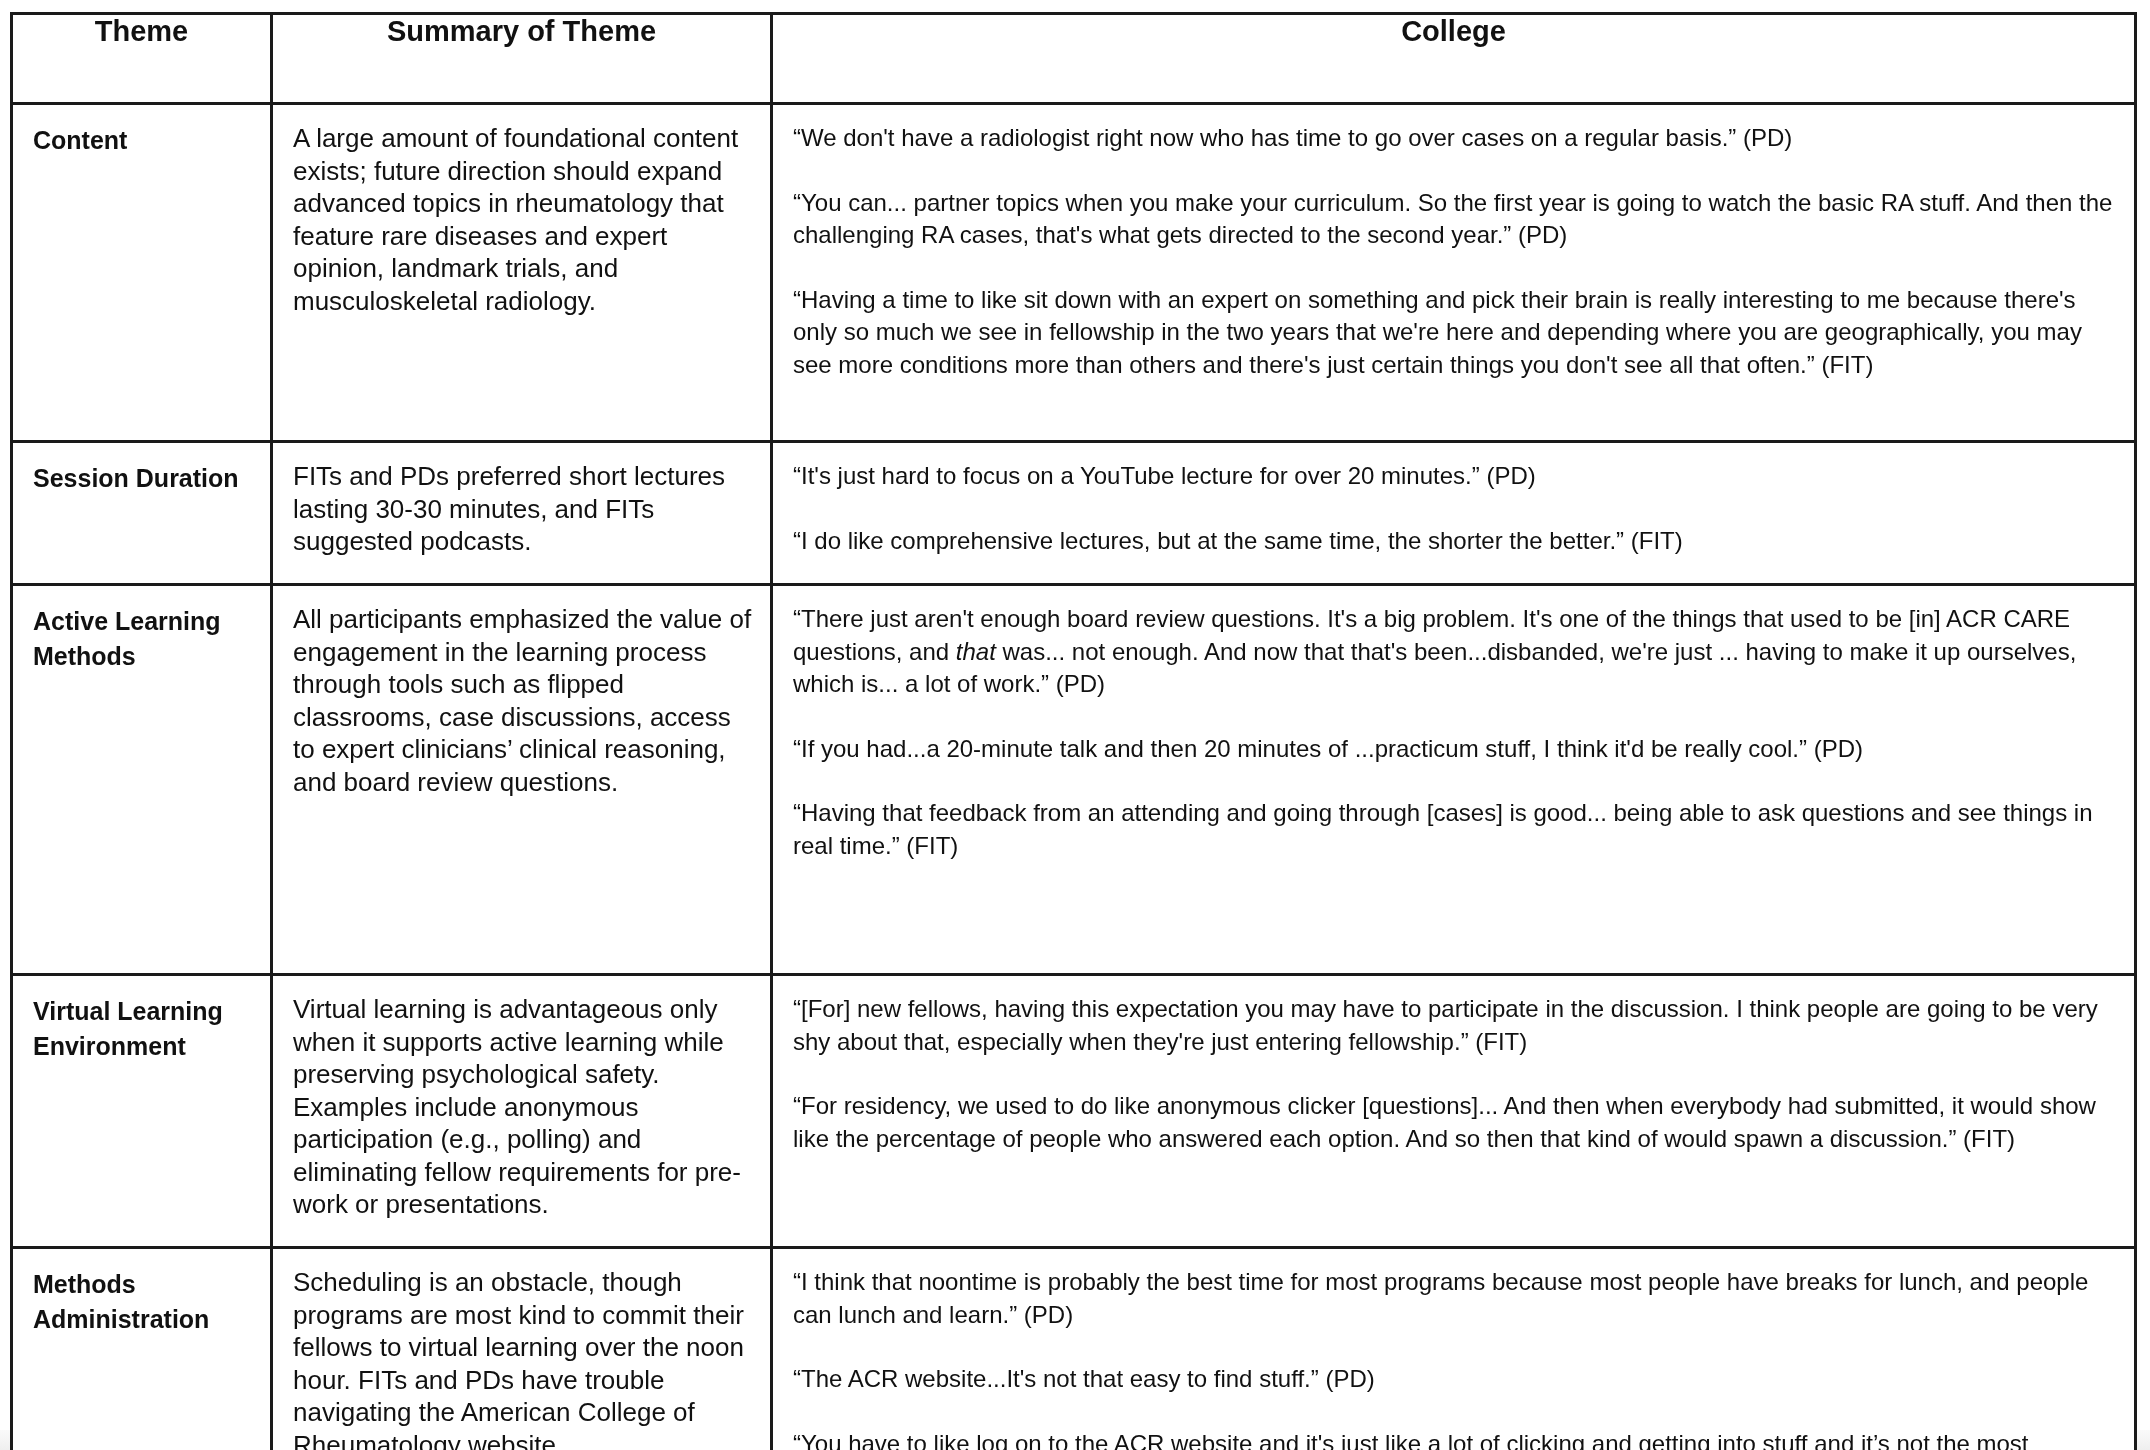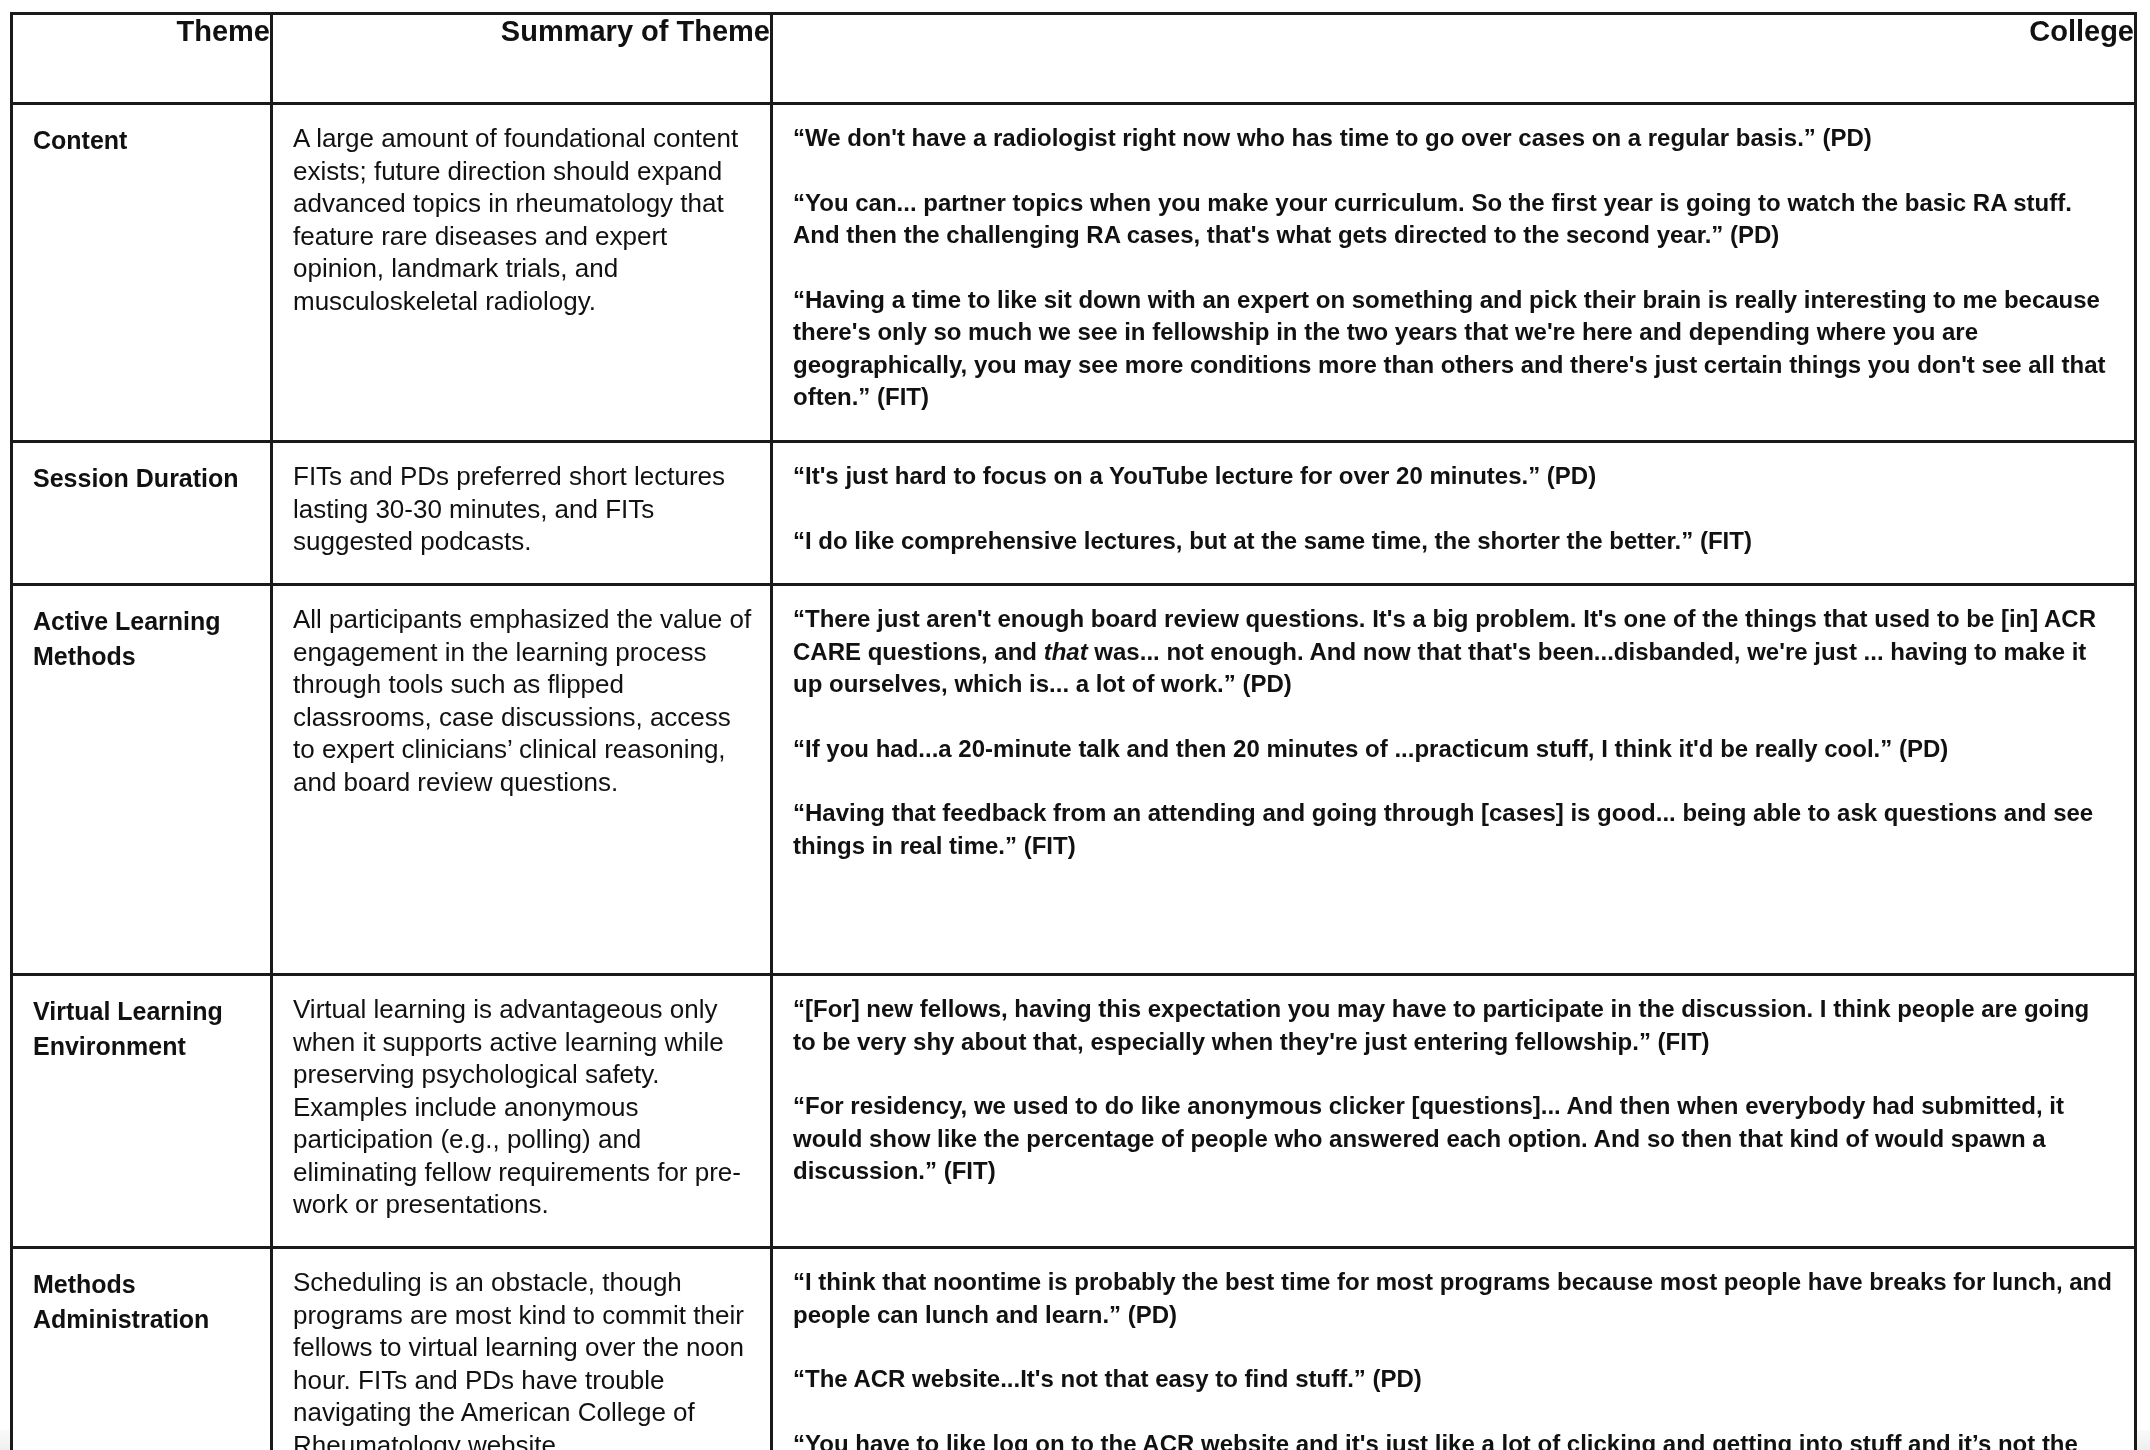--- a/index.html
+++ b/index.html
@@ -35,21 +35,21 @@
     vertical-align: top;
     box-sizing: border-box;
   }
   col.c1 { width: 260px; }
   col.c2 { width: 500px; }
   col.c3 { width: 1364px; }
 
   thead th {
     height: 90px;
     vertical-align: middle;
-    text-align: right;
+    text-align: center;
     font-weight: bold;
     font-size: 29px;
     padding: 0;
   }
   td.theme-cell {
     font-weight: bold;
     font-size: 25px;
     line-height: 35px;
     padding: 18px 10px 0 20px;
   }
@@ -58,21 +58,20 @@
     line-height: 32.5px;
     padding: 17px 14px 0 20px;
   }
   td.quotes-cell {
     font-size: 24px;
     line-height: 32.5px;
     padding: 17px 18px 0 20px;
   }
   .quote {
     margin: 0 0 32px 0;
-    font-weight: bold;
   }
   .quote:last-child { margin-bottom: 0; }
   .quote em { font-style: italic; }
 
   tr.r-content td { height: 338px; }
   tr.r-session td { height: 143px; }
   tr.r-active td { height: 390px; }
   tr.r-vle td { height: 273px; }
   tr.r-program td { height: 274px; }
 </style>

